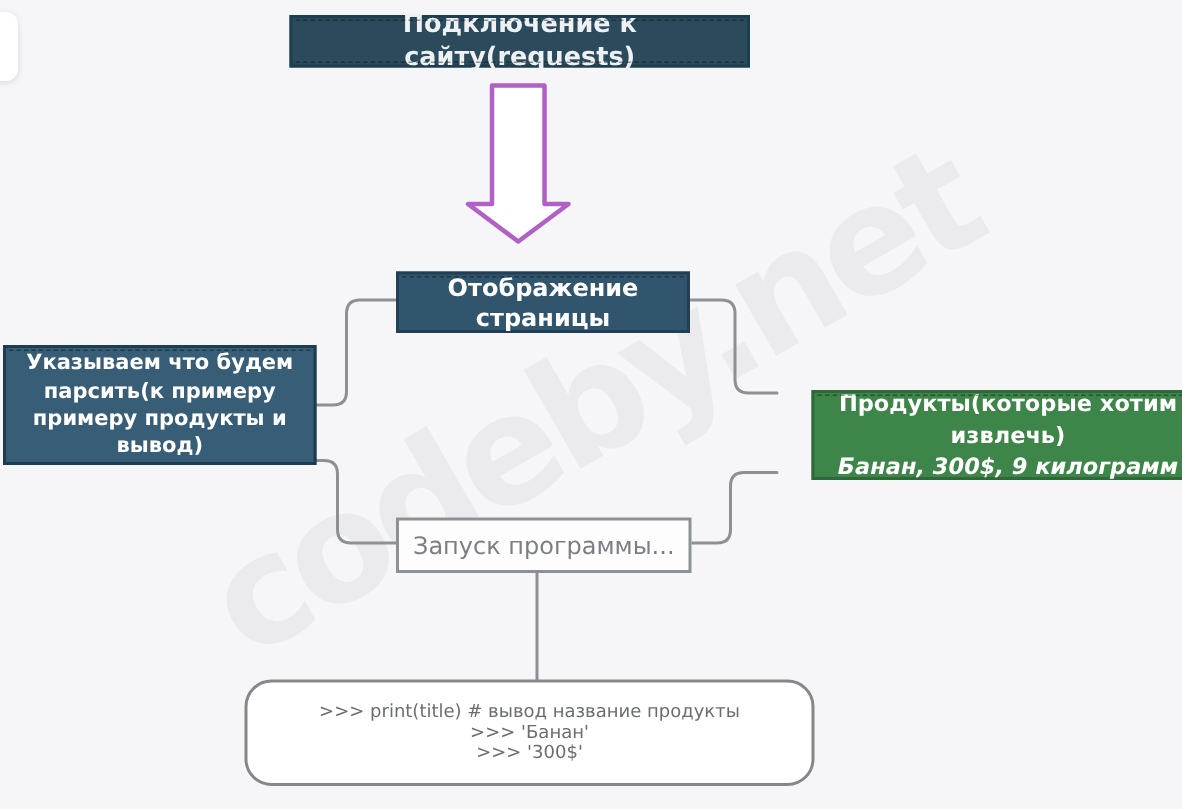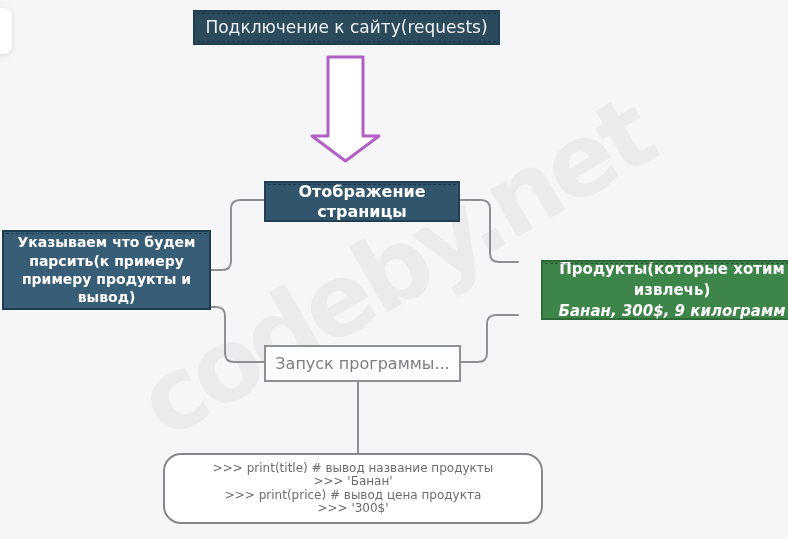--- a/index.html
+++ b/index.html
@@ -48,21 +48,21 @@
     position:absolute;top:1px;left:2px;right:2px;height:0;
     border-top:1px dashed rgba(0,10,20,.4);
   }
   .marquee-bottom{
     position:absolute;bottom:1px;left:2px;right:2px;height:0;
     border-bottom:1px dashed rgba(0,10,20,.4);
   }
   .node-connect{
     left:193px;top:10px;width:307px;height:35px;
     background:#2b4a5b;border:2px solid #1f3e4e;
-    color:#eef1f3;font-size:17px;font-weight:400;
+    color:#eef1f3;font-size:17px;font-weight:700;
   }
   .node-display{
     left:264px;top:181px;width:196px;height:41px;
     background:#30556d;border:2px solid #233f55;
     color:#ffffff;font-size:16px;font-weight:700;
   }
   .node-specify{
     left:2px;top:230px;width:209px;height:80px;
     background:#385d76;border:2px solid #1e3c50;
     color:#ffffff;font-size:14px;font-weight:700;
@@ -134,17 +134,16 @@
     <div class="subtitle">Банан, 300$, 9 килограмм</div>
   </div>
 
   <div class="node node-run">
     <span>Запуск программы...</span>
   </div>
 
   <div class="node node-console">
     <div class="code-line">&gt;&gt;&gt; print(title) # вывод название продукты</div>
     <div class="code-line">&gt;&gt;&gt; 'Банан'</div>
-    <div class="code-line">&gt;&gt;&gt; print(price) # вывод цена продукта</div>
     <div class="code-line">&gt;&gt;&gt; '300$'</div>
   </div>
 
 </div>
 
 </body></html>

